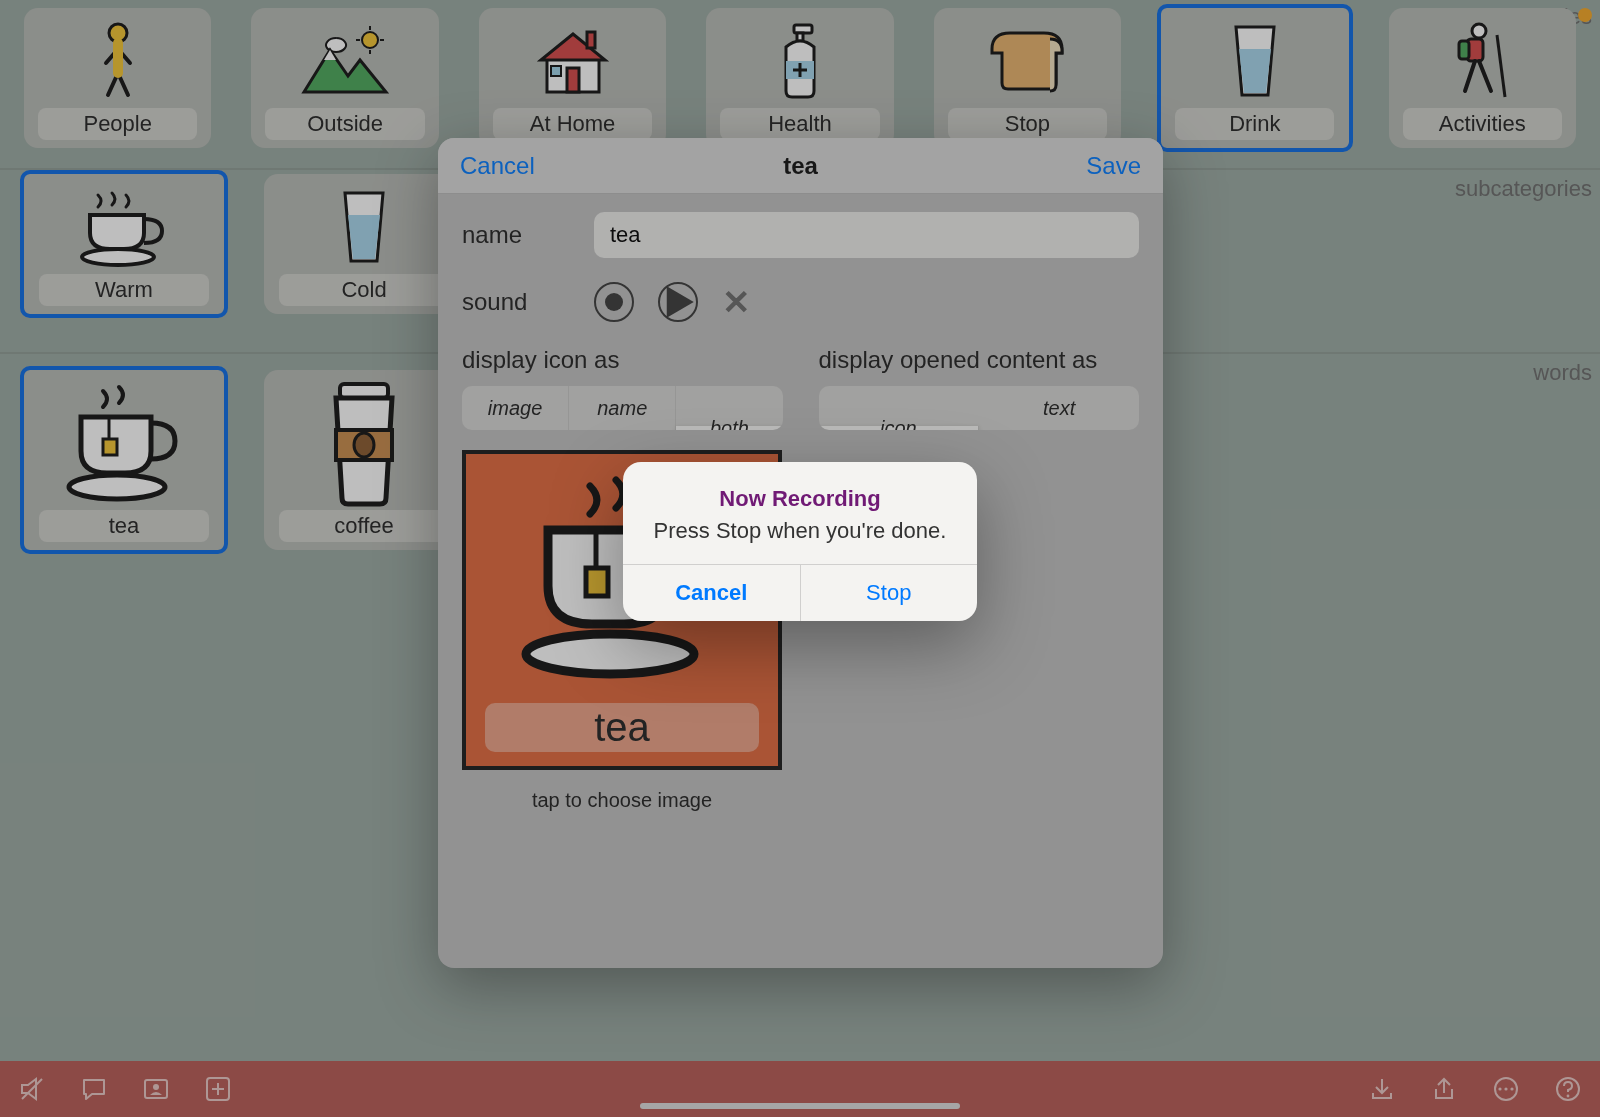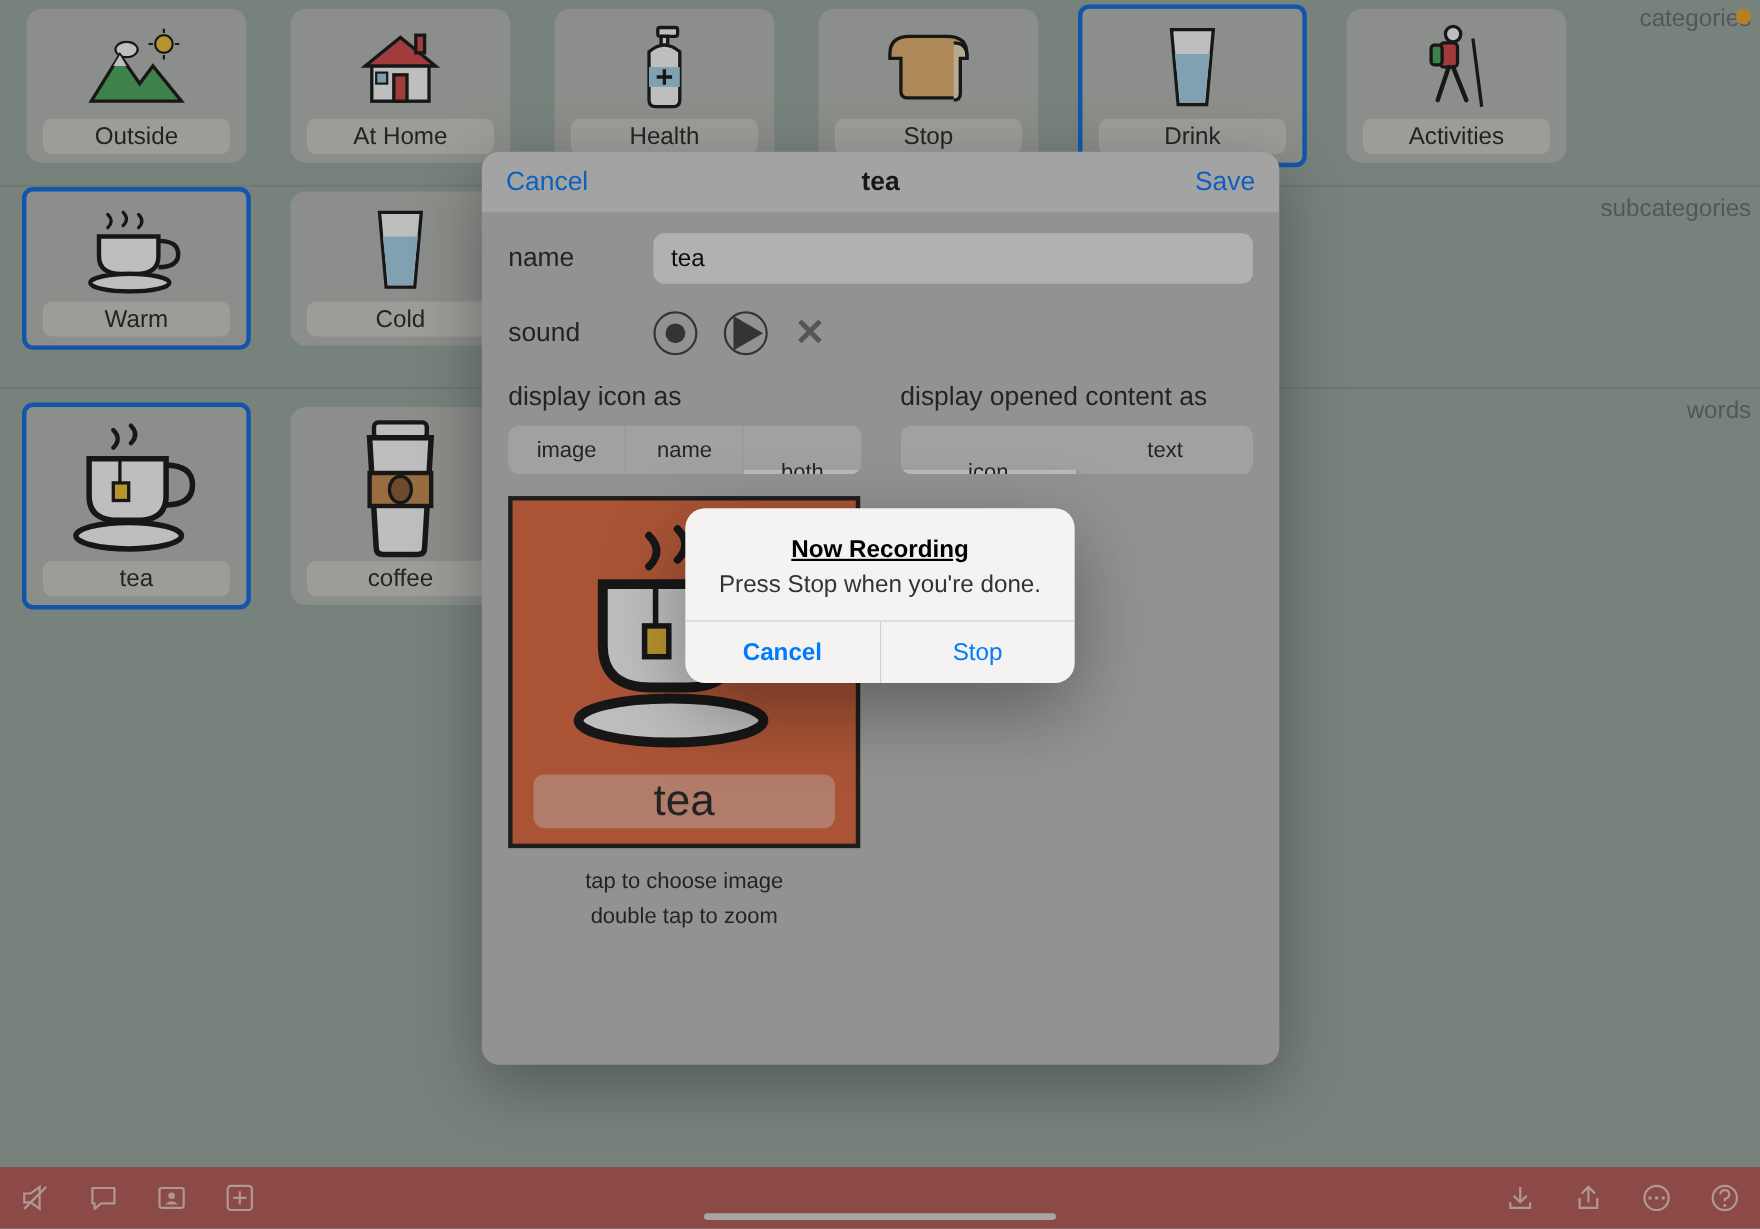--- a/index.html
+++ b/index.html
@@ -152,20 +152,21 @@
   .seg-col { flex: 1; }
   .seg-title { font-size: 24px; color: #222; margin-bottom: 12px; }
   .seg {
     display: flex; background: #d6d6d4; border-radius: 10px;
     height: 44px; overflow: hidden;
   }
   .seg .seg-item {
     flex: 1; display: flex; align-items: center; justify-content: center;
     font-size: 20px; color: #222;
     border-right: 1px solid #c6c6c4;
+    font-style: italic;
   }
   .seg .seg-item:last-child { border-right: none; }
   .seg .seg-item.active {
     background: #fafaf8;
     border-radius: 0;
     box-shadow: 0 1px 4px rgba(0,0,0,0.15);
     margin-top: 40px;
   }
 
   .preview-card {
@@ -194,21 +195,21 @@
     background: #f4f3f1;
     border-radius: 18px;
     z-index: 100;
     box-shadow: 0 24px 70px rgba(0,0,0,0.35);
     overflow: hidden;
   }
   .alert .alert-body {
     padding: 24px 20px 20px;
     text-align: center;
   }
-  .alert .alert-title { font-size: 22px; font-weight: 700; color: #000000; margin-bottom: 6px; text-decoration: underline; }
+  .alert .alert-title { font-size: 22px; font-weight: 700; color: #701a75; margin-bottom: 6px; }
   .alert .alert-msg { font-size: 22px; color: #333; }
   .alert .alert-buttons {
     display: flex;
     border-top: 1px solid #d0cfce;
   }
   .alert .alert-btn {
     flex: 1; height: 56px;
     display: flex; align-items: center; justify-content: center;
     font-size: 22px; color: #007aff;
   }
@@ -223,20 +224,30 @@
 <div class="section-label" style="top:4px">categories</div>
 <div class="badge-dot"></div>
 
 <div class="hr" style="top:168px"></div>
 <div class="section-label" style="top:176px">subcategories</div>
 
 <div class="hr" style="top:352px"></div>
 <div class="section-label" style="top:360px">words</div>
 
 <div class="row categories">
+  <div class="card">
+    <div class="icon-zone">
+      <svg width="56" height="80" viewBox="0 0 56 80">
+          <circle cx="28" cy="12" r="9" fill="#f4c430" stroke="#111" stroke-width="3"></circle>
+          <path d="M28 22 v30 M28 28 l-12 14 M28 28 l12 14 M28 52 l-10 22 M28 52 l10 22" stroke="#111" stroke-width="4" fill="none" stroke-linecap="round"></path>
+          <path d="M28 22 v30" stroke="#f4c430" stroke-width="10" stroke-linecap="round"></path>
+        </svg>
+    </div>
+    <div class="label-pill">People</div>
+  </div>
   <div class="card">
     <div class="icon-zone">
       <svg width="90" height="70" viewBox="0 0 90 70">
           <circle cx="70" cy="14" r="8" fill="#f4c430" stroke="#111" stroke-width="2"></circle>
           <g stroke="#111" stroke-width="2">
             <line x1="70" y1="0" x2="70" y2="4"></line>
             <line x1="70" y1="24" x2="70" y2="28"></line>
             <line x1="56" y1="14" x2="60" y2="14"></line>
             <line x1="80" y1="14" x2="84" y2="14"></line>
           </g>
@@ -405,21 +416,20 @@
           <path d="M156 66 q42 0 42 30 q0 30 -42 30" fill="none" stroke="#111" stroke-width="9"></path>
           <line x1="84" y1="56" x2="84" y2="94" stroke="#111" stroke-width="5"></line>
           <rect x="74" y="94" width="22" height="28" fill="#f4c430" stroke="#111" stroke-width="5"></rect>
           <ellipse cx="98" cy="180" rx="84" ry="20" fill="#fff" stroke="#111" stroke-width="9"></ellipse>
         </svg>
       </div>
       <div class="preview-label">tea</div>
     </div>
     <div class="preview-hints">
       <div>tap to choose image</div>
-      <div>double tap to zoom</div>
     </div>
   </div>
 </div>
 
 <div class="toolbar">
   <div class="tool-icon">
     <svg width="28" height="28" viewBox="0 0 28 28">
         <path d="M4 10 h6 l8 -6 v20 l-8 -6 h-6 Z" fill="none" stroke="currentColor" stroke-width="2"></path>
         <line x1="4" y1="24" x2="24" y2="4" stroke="currentColor" stroke-width="2"></line>
       </svg>

